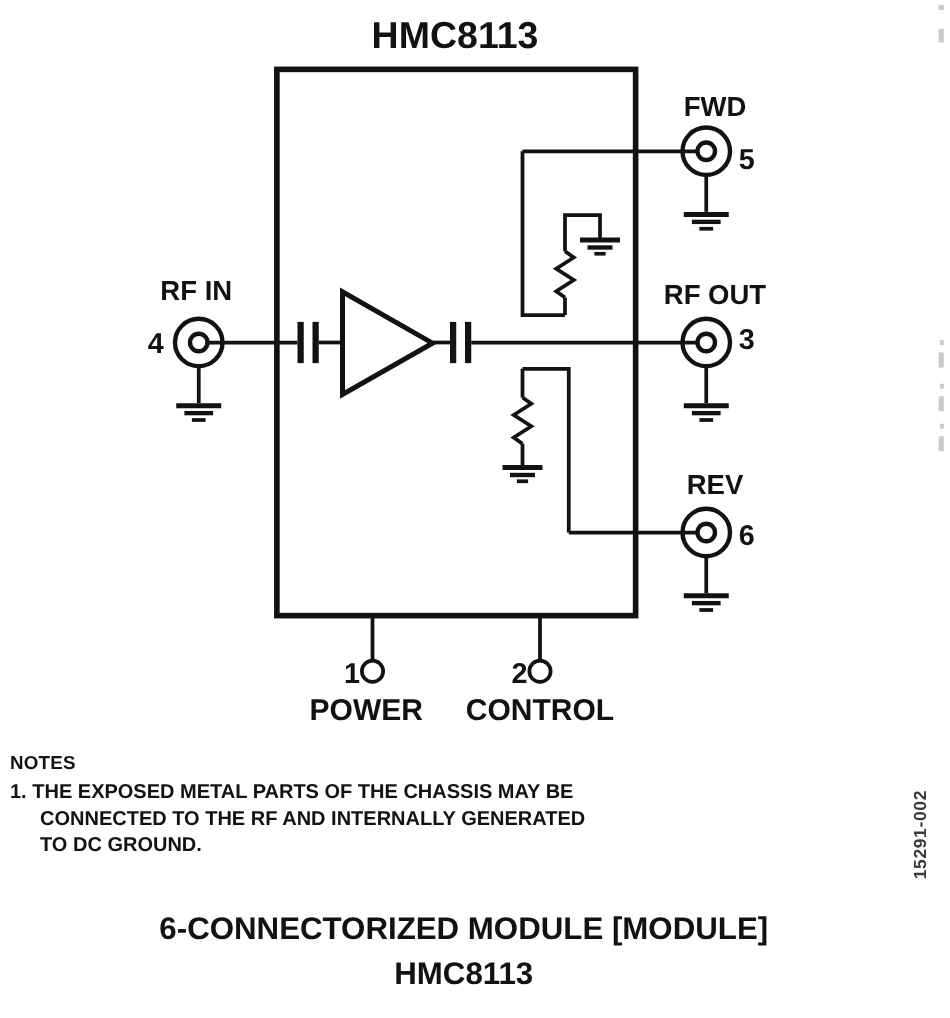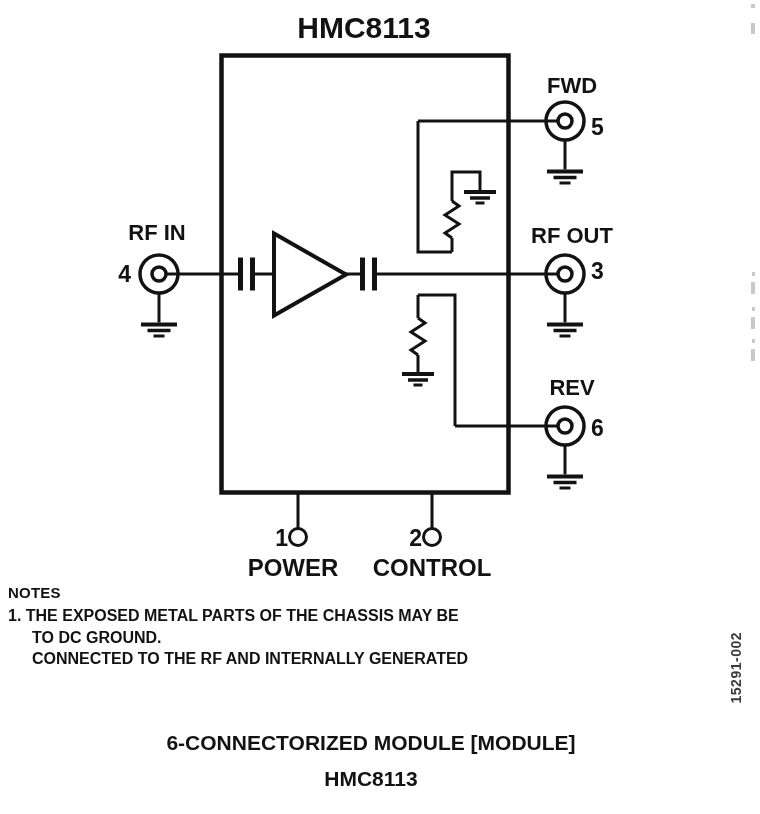--- a/index.html
+++ b/index.html
@@ -5,32 +5,32 @@
   html,body{margin:0;padding:0;}
   body{width:760px;height:814px;overflow:hidden;background:#ffffff;
        font-family:"Liberation Sans",sans-serif;}
   .page{position:relative;width:755px;height:814px;background:#ffffff;overflow:hidden;}
   .schematic{position:absolute;left:0;top:0;}
   .st{font-family:"Liberation Sans",sans-serif;font-weight:bold;fill:#121212;}
   .s22{font-size:22px}
   .s23{font-size:23px}
   .s24{font-size:24px}
   .s30{font-size:30px}
-  .notes{position:absolute;left:8px;top:584px;color:#121212;font-weight:bold;}
+  .notes{position:absolute;left:8px;top:602px;color:#121212;font-weight:bold;}
   .notes-heading{font-size:15px;line-height:18px;letter-spacing:.2px;}
   .note-line{font-size:16px;line-height:21.5px;white-space:nowrap;letter-spacing:0px;}
   .note-line.indent{padding-left:24px;}
   .notes-body{margin-top:3px;}
   .fignum{position:absolute;left:726px;top:629px;height:78px;width:20px;
           display:flex;align-items:center;justify-content:center;}
   .fignum span{writing-mode:vertical-rl;transform:rotate(180deg);
           font-size:14px;font-weight:bold;color:#3a3a3a;letter-spacing:.5px;white-space:nowrap;}
   .caption{position:absolute;left:41px;top:725px;width:660px;text-align:center;
            color:#121212;font-weight:bold;}
-  .caption div{font-size:21px;height:36px;line-height:36px;white-space:nowrap;}
+  .caption div{font-size:25px;height:36px;line-height:36px;white-space:nowrap;}
   .frag{position:absolute;background:#c9c9c9;}
 </style>
 </head>
 <body>
 
 <div class="page">
 
   <svg class="schematic" width="760" height="600" viewBox="0 0 760 600">
     <defs>
       <g id="conn">
@@ -115,22 +115,22 @@
     <text class="st s24" x="293" y="576" text-anchor="middle">POWER</text>
 
     <text class="st s23" x="422" y="546" text-anchor="end">2</text>
     <text class="st s24" x="432" y="576" text-anchor="middle">CONTROL</text>
   </svg>
 
   <div class="notes">
     <div class="notes-heading">NOTES</div>
     <div class="notes-body">
       <div class="note-line">1. THE EXPOSED METAL PARTS OF THE CHASSIS MAY BE</div>
+      <div class="note-line indent">CONNECTED TO THE RF AND INTERNALLY GENERATED</div>
       <div class="note-line indent">TO DC GROUND.</div>
-      <div class="note-line indent">CONNECTED TO THE RF AND INTERNALLY GENERATED</div>
     </div>
   </div>
 
   <div class="fignum">
     <span>15291-002</span>
   </div>
 
   <div class="caption">
     <div>6-CONNECTORIZED MODULE [MODULE]</div>
     <div>HMC8113</div>

